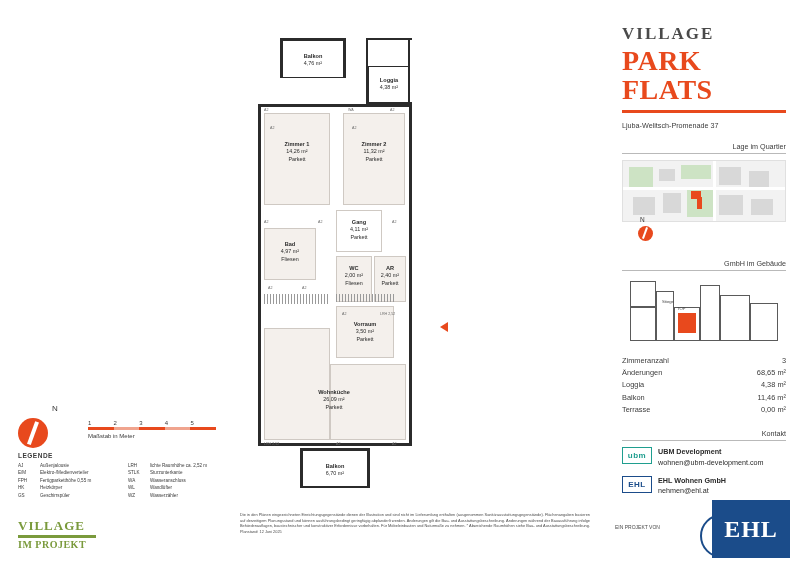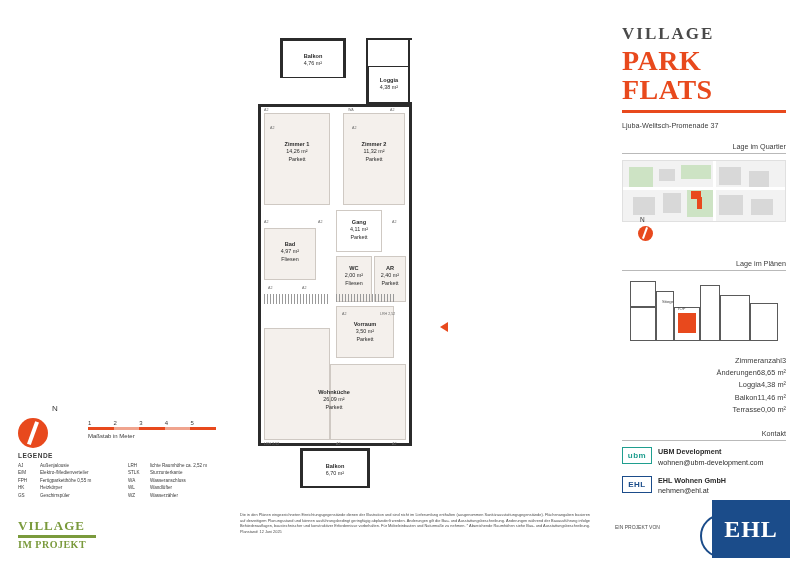--- a/index.html
+++ b/index.html
@@ -68,21 +68,21 @@
   }
   .bld .box { position:absolute; border:0.7px solid #5a5a5a; background:#fff; }
   .bld .fill { position:absolute; background:#e8491d; }
   .bld .lbl { position:absolute; font-size:4.2px; color:#444; }
 
   
   .table-head {
     font-size:7.2px; text-align:right; color:#3b3b3b;
     border-bottom:1px solid #b9b9b9; padding-bottom:2px; margin:12px 0 5px 0;
   }
-  .arow { display:flex; justify-content:flex-end; font-size:7.4px; color:#3b3b3b; line-height:1.65; }
+  .arow { display:flex; justify-content:space-between; font-size:7.4px; color:#3b3b3b; line-height:1.65; }
 
   
   .contact-head {
     font-size:7.2px; text-align:right; color:#3b3b3b;
     border-bottom:1px solid #b9b9b9; padding-bottom:2px; margin:13px 0 6px 0;
   }
   .crow { display:flex; align-items:flex-start; gap:6px; margin-bottom:7px; }
   .clogo {
     width:30px; height:17px; border:1px solid #1f9e8f; color:#1f9e8f;
     font-size:8px; font-weight:bold; display:flex; align-items:center; justify-content:center;
@@ -370,21 +370,21 @@
       <div class="road" style="left:0; top:26px; width:164px; height:3px;"></div>
       <div class="road" style="left:90px; top:0; width:3px; height:62px;"></div>
       <div class="hi" style="left:68px; top:30px; width:10px; height:8px;"></div>
       <div class="hi" style="left:74px; top:36px; width:5px; height:12px;"></div>
     </div>
     <div class="compass-wrap">
       <div class="compass"></div>
       <div class="compass-n">N</div>
     </div>
 
-    <div class="sec-label">Lage im Plänen</div>
+    <div class="sec-label">GmbH im Gebäude</div>
 
     <div class="bld">
       <div class="box" style="left:8px; top:4px; width:26px; height:26px;"></div>
       <div class="box" style="left:8px; top:30px; width:26px; height:34px;"></div>
       <div class="box" style="left:34px; top:14px; width:18px; height:50px;"></div>
       <div class="box" style="left:52px; top:30px; width:26px; height:34px;"></div>
       <div class="box" style="left:78px; top:8px; width:20px; height:56px;"></div>
       <div class="box" style="left:98px; top:18px; width:30px; height:46px;"></div>
       <div class="box" style="left:128px; top:26px; width:28px; height:38px;"></div>
       <div class="fill" style="left:56px; top:36px; width:18px; height:20px;"></div>

